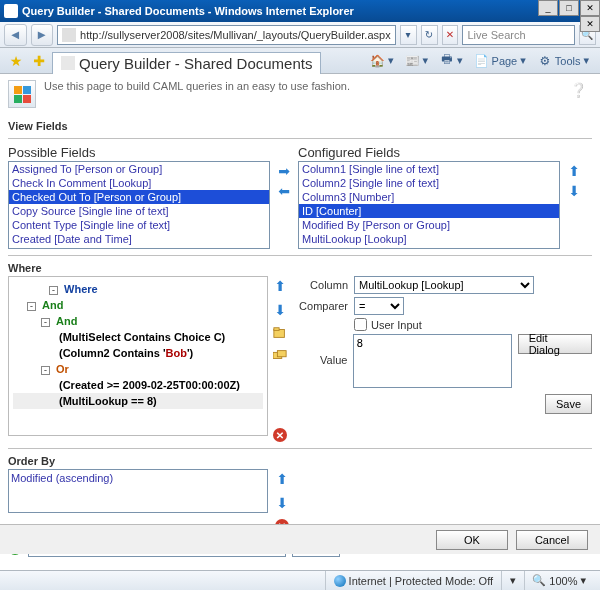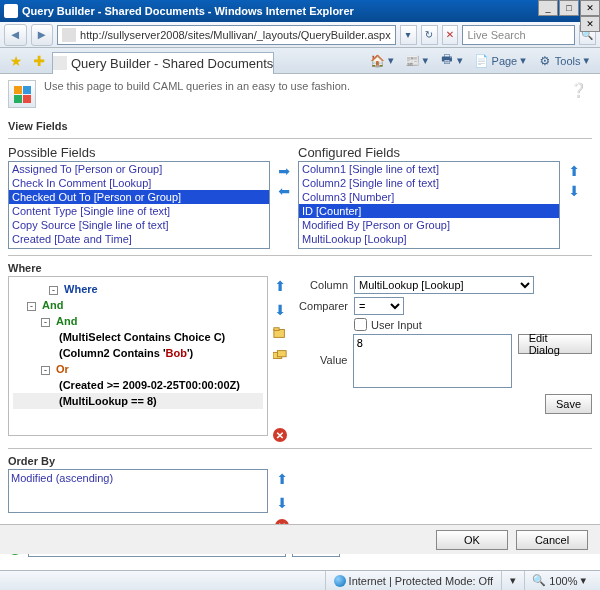--- a/index.html
+++ b/index.html
@@ -18,21 +18,21 @@
 .navbar { background: linear-gradient(to bottom, #f5f8fc, #e6ecf4); height: 26px; display: flex; align-items: center; padding: 2px 4px; border-bottom: 1px solid #b0b8c0; gap: 4px; }
 .navbtn { width: 24px; height: 22px; border: 1px solid #bcc5d0; border-radius: 3px; background: linear-gradient(to bottom, #fff, #e2e8f0); display: flex; align-items: center; justify-content: center; color: #5a7fa8; font-size: 13px; }
 .urlbox { flex: 1; height: 20px; border: 1px solid #7a93ac; background: #fff; display: flex; align-items: center; padding: 0 4px; font-size: 11px; color: #333; }
 .urlbox .ico { width: 14px; height: 14px; background: #e0e0e0; margin-right: 4px; }
 .searchbox { width: 120px; height: 20px; border: 1px solid #7a93ac; background: #fff; padding: 0 4px; color: #888; display: flex; align-items: center; }
 .smallbtn { width: 18px; height: 20px; border: 1px solid #bcc5d0; background: linear-gradient(to bottom,#fff,#e6ecf4); display:flex;align-items:center;justify-content:center; font-size:10px; color:#3a5f8a;}
 
 
 .tabbar { background: linear-gradient(to bottom, #e8eef5, #d6e0eb); height: 26px; display: flex; align-items: center; padding: 2px 6px; border-bottom: 1px solid #b0b8c0; gap:3px;}
 .star { width: 20px; height: 20px; color: #e6b800; font-size: 14px; display:flex;align-items:center;justify-content:center;}
-.tab { background: #fff; border: 1px solid #9fb2c6; border-bottom: none; height: 22px; display: flex; align-items: center; padding: 0 0; font-size: 13px; color: #333; margin-top:4px;}
+.tab { background: #fff; border: 1px solid #9fb2c6; border-bottom: none; height: 22px; display: flex; align-items: center; padding: 0 8px; font-size: 15px; color: #333; margin-top:4px;}
 .tab .ico{width:14px;height:14px;background:#e8e8e8;margin-right:4px;}
 .cmdbtns { margin-left: auto; display: flex; gap: 2px; align-items:center;}
 .cmditem { height: 20px; padding: 0 5px; display: flex; align-items: center; gap: 3px; color: #3a5f8a; font-size: 11px; border-radius:2px;}
 .cmditem .ci{width:14px;height:14px;display:flex;align-items:center;justify-content:center;font-size:12px;}
 
 
 .pagehdr { background: #fff; padding: 6px 8px; display: flex; align-items: flex-start; gap: 8px; }
 .pagehdr .logo { width: 28px; height: 28px; background: linear-gradient(to bottom,#fff,#e0e8f0); border:1px solid #c0c8d0; display:flex;align-items:center;justify-content:center;}
 .pagehdr .logo div{display:grid;grid-template-columns:8px 8px;grid-template-rows:8px 8px;gap:1px;}
 .pagehdr .logo span{background:#f39c12;}
@@ -156,22 +156,22 @@
   <div class="section-title">View Fields</div>
   <div class="hr"></div>
 
   <div class="fields-row">
     <div>
       <div class="fieldset-label">Possible Fields</div>
       <div class="listbox" id="possible-list">
           <div>Assigned To [Person or Group]</div>
           <div>Check In Comment [Lookup]</div>
           <div class="sel">Checked Out To [Person or Group]</div>
+          <div>Copy Source [Single line of text]</div>
           <div>Content Type [Single line of text]</div>
-          <div>Copy Source [Single line of text]</div>
           <div>Created [Date and Time]</div>
         </div>
     </div>
     <div class="midcol">
       <div class="arw">➡</div>
       <div class="arw" style="transform:scaleX(-1);">➡</div>
     </div>
     <div>
       <div class="fieldset-label">Configured Fields</div>
       <div class="listbox" id="configured-list">

